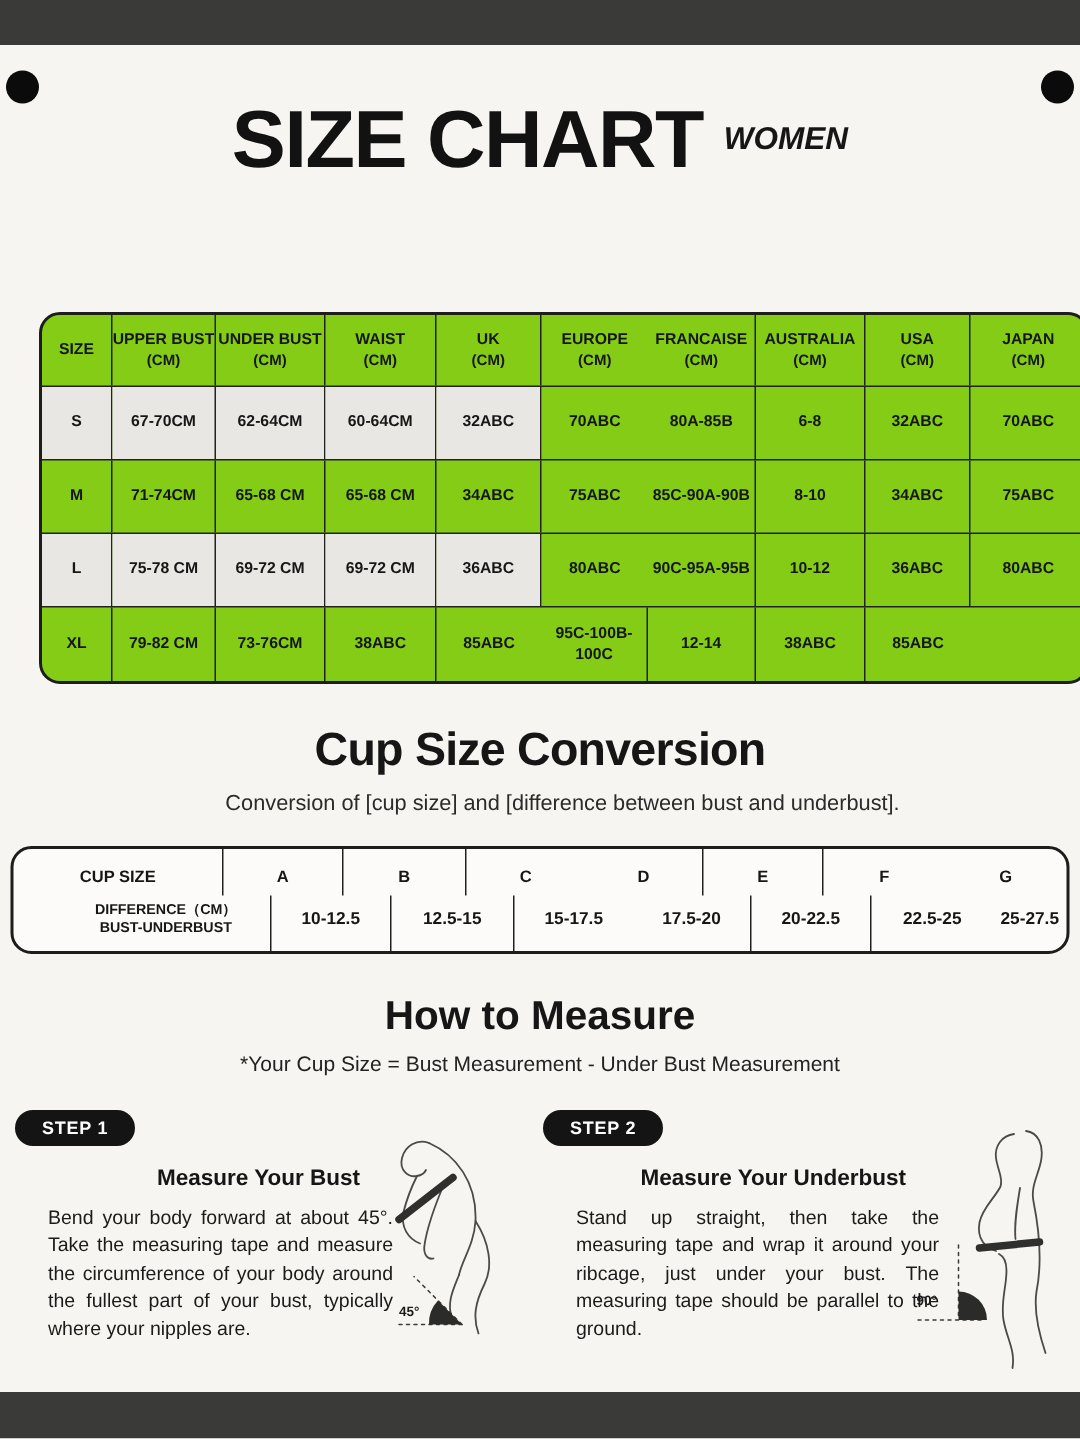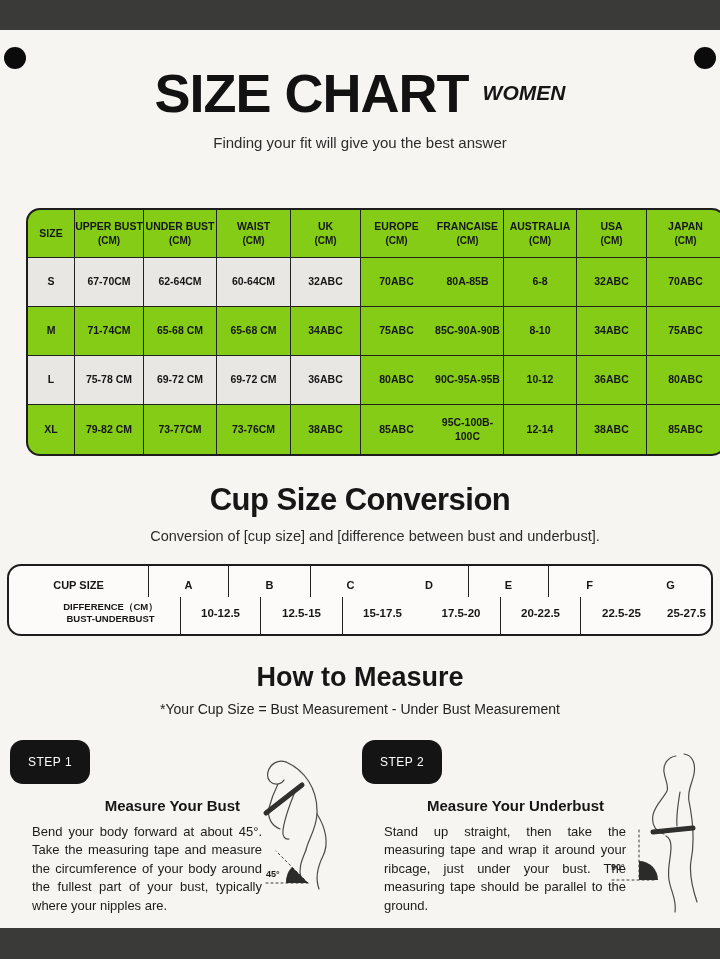--- a/index.html
+++ b/index.html
@@ -50,22 +50,22 @@
   .c-row.r2 .c-cell { font-size:11.5px; padding-bottom:6px; }
   .c-cell .small { font-size:9.5px; line-height:1.25; }
 
   
   .measure { position:absolute; top:662px; left:0; width:720px; text-align:center; }
   .measure h2 { font-size:27px; font-weight:800; }
   .measure .m-sub { font-size:14px; color:#222; margin-top:8px; }
 
   .steps { position:absolute; top:740px; left:10px; width:700px; display:flex; text-align:left; }
   .step { position:relative; width:350px; height:190px; }
-  .badge { display:inline-block; background:#141414; color:#fff; font-size:12px; font-weight:normal;
-           padding:15px 18px; border-radius:13px; letter-spacing:0.5px; }
+  .badge { display:inline-block; background:#141414; color:#fff; font-size:12px; font-weight:bold;
+           padding:5px 18px; border-radius:13px; letter-spacing:0.5px; }
   .step h3 { font-size:15px; font-weight:800; margin-top:13px;text-align:right; }
   .step .body { font-size:13px; line-height:1.42; text-align:justify; margin-top:9px; color:#1b1b1b;margin-left:22px; }
   .step1 .body, .step1 h3 { width:230px; }
   .step2 .body, .step2 h3 { width:242px; }
   .step2 { padding-left:2px; }
   .fig { position:absolute; }
   .fig1 { right:8px; top:16px; }
   .fig2 { right:-6px; top:8px; }
   .fig path, .fig line { fill:none; stroke:#4a4a48; stroke-width:1.2; stroke-linecap:round; }
   .fig .tape { stroke:#2f2f2d; stroke-width:5; }
@@ -76,21 +76,20 @@
 </head>
 <body>
 
 <div class="page">
   <div class="bar top"></div>
   <div class="dot left"></div>
   <div class="dot right"></div>
 
   <header>
     <span class="main-title">SIZE CHART</span><span class="women">WOMEN</span>
-    <div class="tagline">Finding your fit will give you the best answer</div>
   </header>
 
   <div class="size-table" id="sizeTable">
       <div class="t-row t-header">
         <div class="t-cell">
           <span>SIZE</span>
         </div>
         <div class="t-cell">
           <span>UPPER BUST</span>
           <span class="l2">(CM)</span>
@@ -223,23 +222,20 @@
         <div class="t-cell">
           <span>80ABC</span>
         </div>
       </div>
       <div class="t-row t-data">
         <div class="t-cell">
           <span>XL</span>
         </div>
         <div class="t-cell">
           <span>79-82 CM</span>
-        </div>
-        <div class="t-cell">
-          <span>73-77CM</span>
         </div>
         <div class="t-cell">
           <span>73-76CM</span>
         </div>
         <div class="t-cell">
           <span>38ABC</span>
         </div>
         <div class="t-cell m-r">
           <span>85ABC</span>
         </div>

